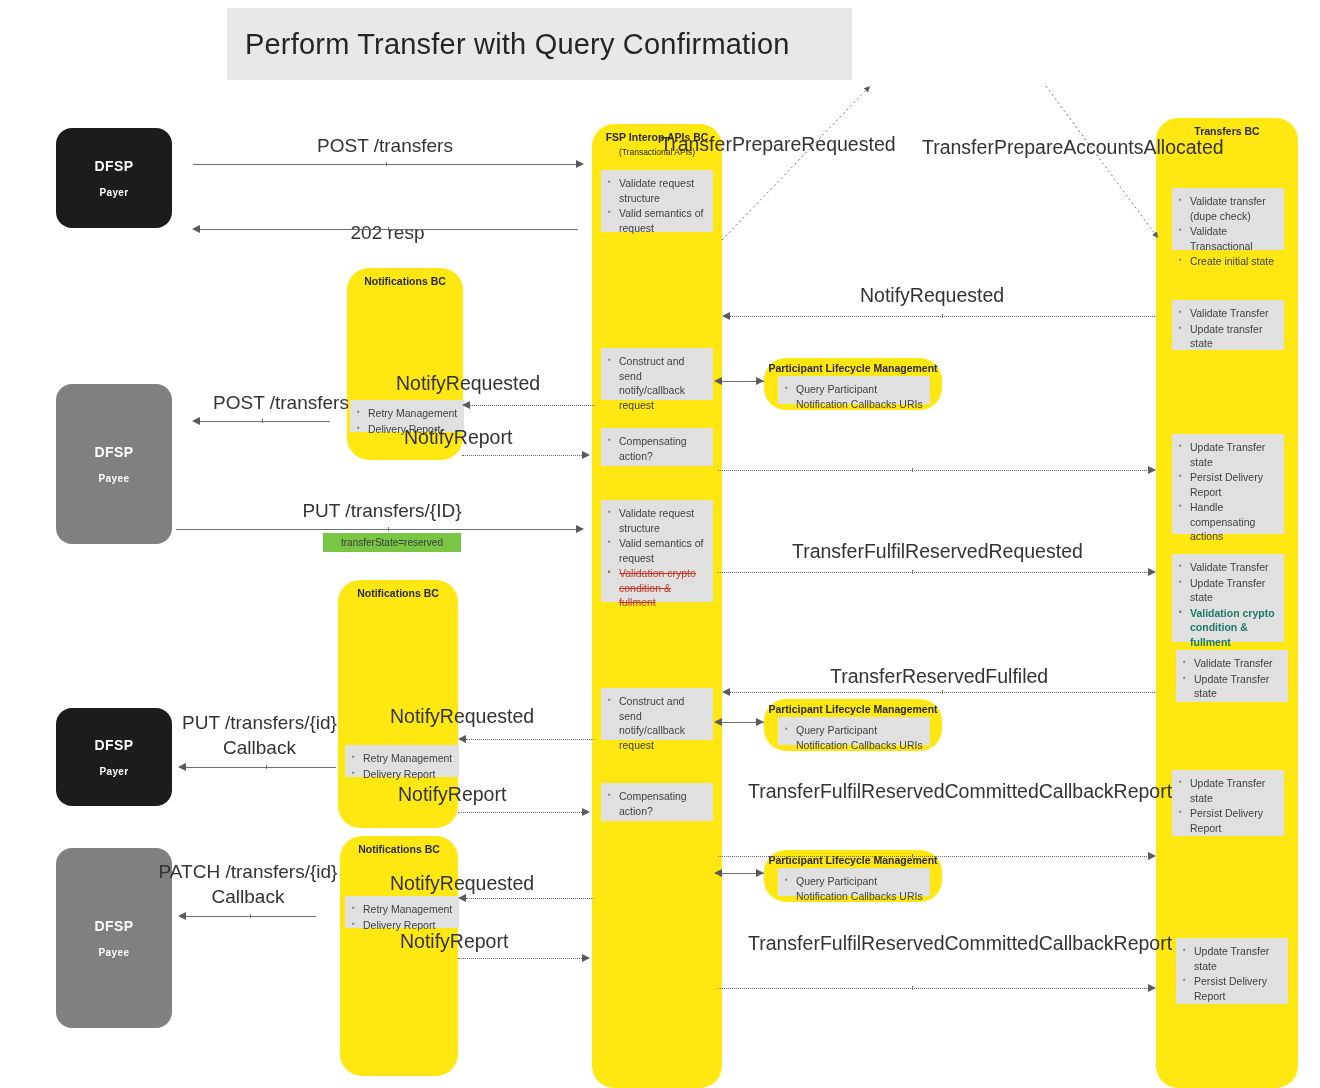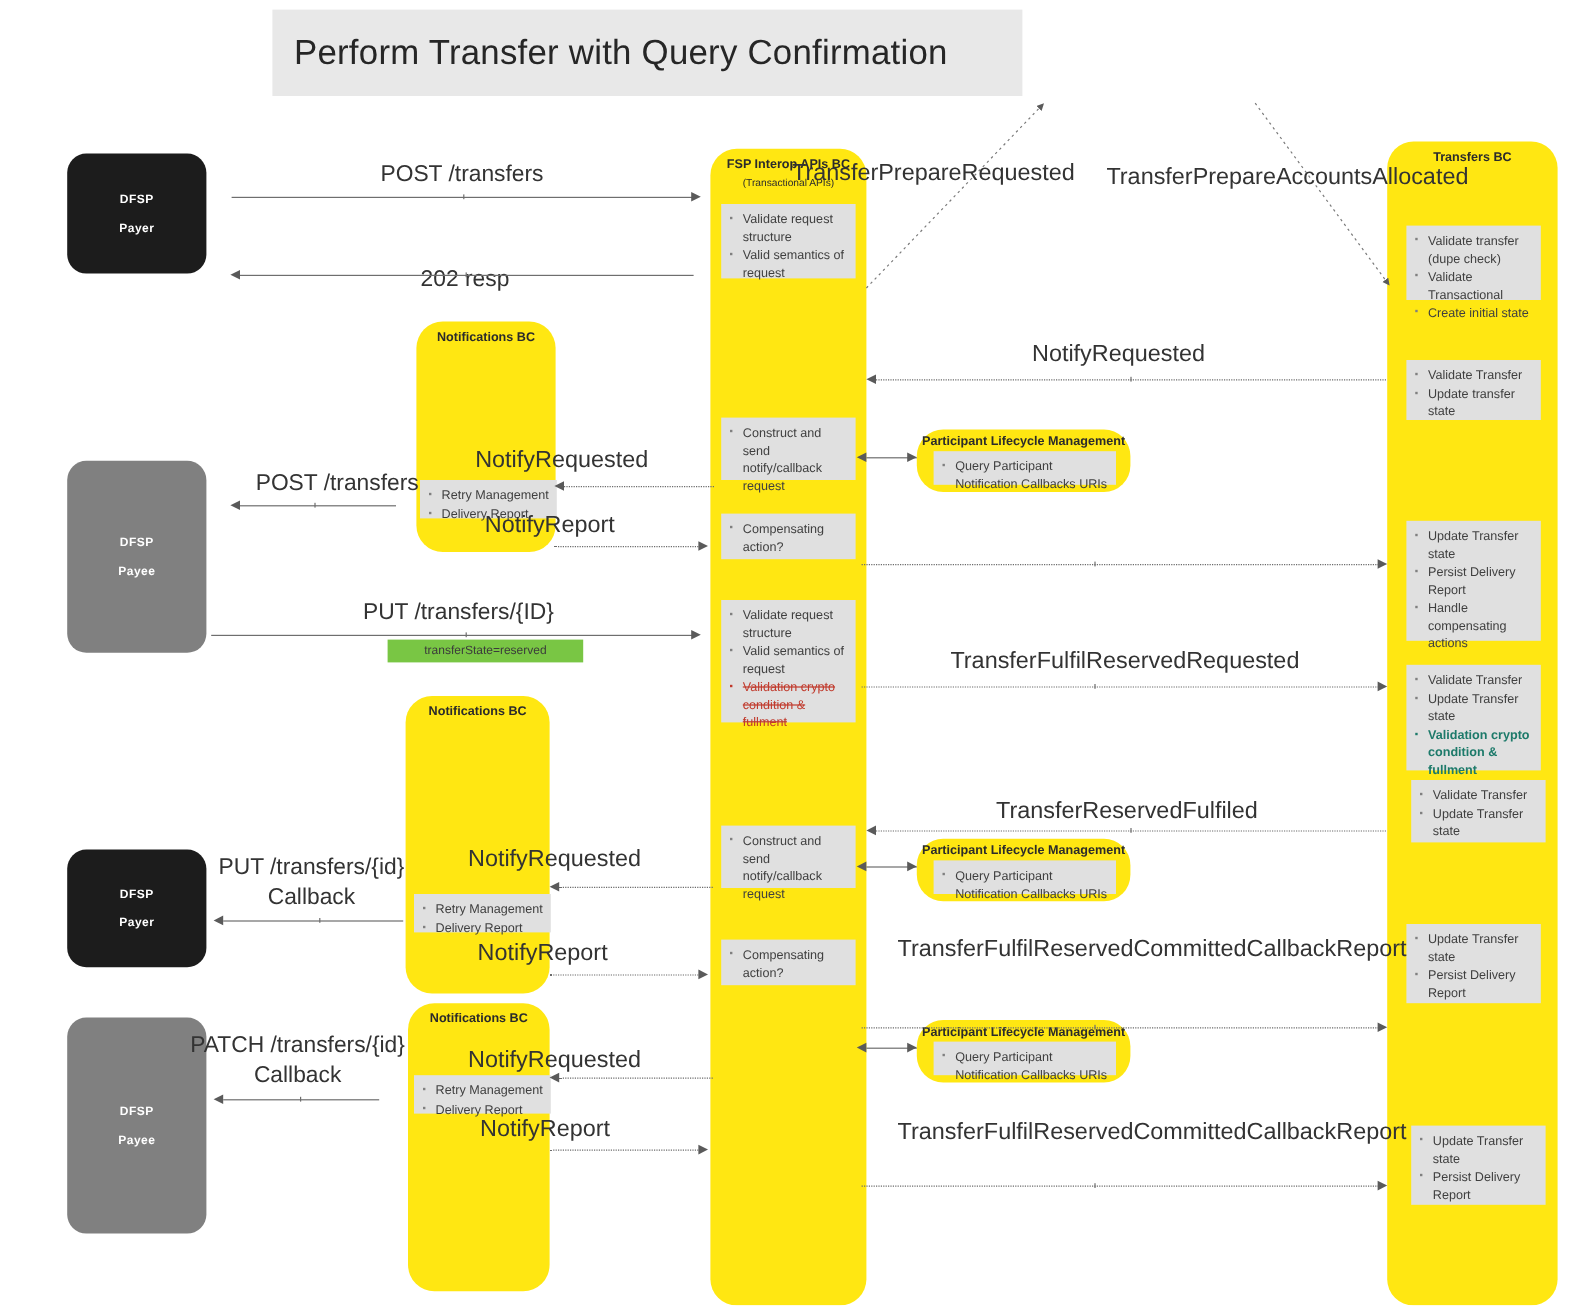--- a/index.html
+++ b/index.html
@@ -72,21 +72,21 @@
 
   
   .actor {
     border-radius: 16px;
     display: flex; flex-direction: column;
     align-items: center; justify-content: center;
     color: #ffffff;
   }
   .actor.dark { background: #1c1c1c; }
   .actor.grey { background: #808080; }
-  .actor .a1 { font-size: 10px; font-weight: bold; letter-spacing: .4px; }
+  .actor .a1 { font-size: 14px; font-weight: bold; letter-spacing: .4px; }
   .actor .a2 { font-size: 10px; font-weight: bold; letter-spacing: .4px; margin-top: 13px; }
 
   
   .hline {
     height: 0;
     border-top: 1px solid #6e6e6e;
   }
   .hline.dotted { border-top: 1px dotted #6b6b6b; }
   .arrowhead {
     width: 0; height: 0;
@@ -304,21 +304,21 @@
 
   <div class="abs http" style="left:186px; top:390px; width:190px;">POST /transfers</div>
   <div class="abs hline" style="left:200px; top:421px; width:130px;"></div>
   <div class="abs midtick" style="left:262px; top:419px;"></div>
   <div class="abs arrowhead left" style="left:192px; top:417px;"></div>
 
   <div class="abs http" style="left:237px; top:498px; width:290px;">PUT /transfers/{ID}</div>
   <div class="abs hline" style="left:176px; top:529px; width:402px;"></div>
   <div class="abs midtick" style="left:388px; top:527px;"></div>
   <div class="abs arrowhead right" style="left:576px; top:525px;"></div>
-  <div class="abs badge" style="left:323px; top:533px; width:163px; height:19px;">transferState=reserved</div>
+  <div class="abs badge" style="left:323px; top:533px; width:138px; height:19px;">transferState=reserved</div>
 
   <div class="abs http" style="left:152px; top:710px; width:215px; white-space:pre-line;">PUT /transfers/{id}
 Callback</div>
   <div class="abs hline" style="left:186px; top:767px; width:150px;"></div>
   <div class="abs midtick" style="left:266px; top:765px;"></div>
   <div class="abs arrowhead left" style="left:178px; top:763px;"></div>
 
   <div class="abs http" style="left:128px; top:859px; width:240px; white-space:pre-line;">PATCH /transfers/{id}
 Callback</div>
   <div class="abs hline" style="left:186px; top:916px; width:130px;"></div>

